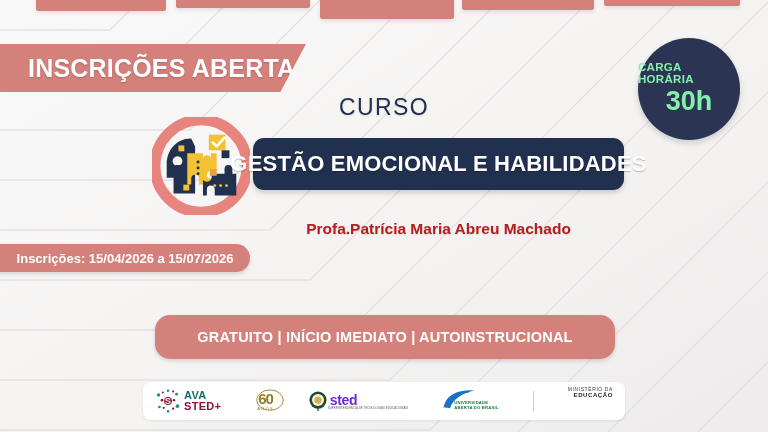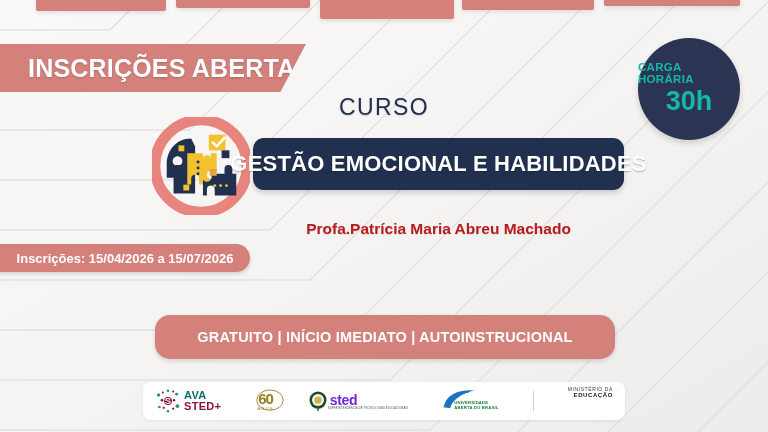--- a/index.html
+++ b/index.html
@@ -52,21 +52,21 @@
     white-space:nowrap;
   }
 
   
   .hours-badge{
     position:absolute;
     right:28px; top:38px;
     width:102px; height:102px;
     border-radius:50%;
     background:#2b3553;
-    color:#14b8a6;
+    color:#86efac;
     display:flex; flex-direction:column;
     align-items:center; justify-content:center;
     box-shadow:0 3px 6px rgba(0,0,0,.16);
   }
   .hours-label{ font-size:11.5px; font-weight:bold; letter-spacing:.3px; }
   .hours-value{ font-size:27px; font-weight:bold; margin-top:1px; }
 
   
   .curso-label{
     position:absolute;

